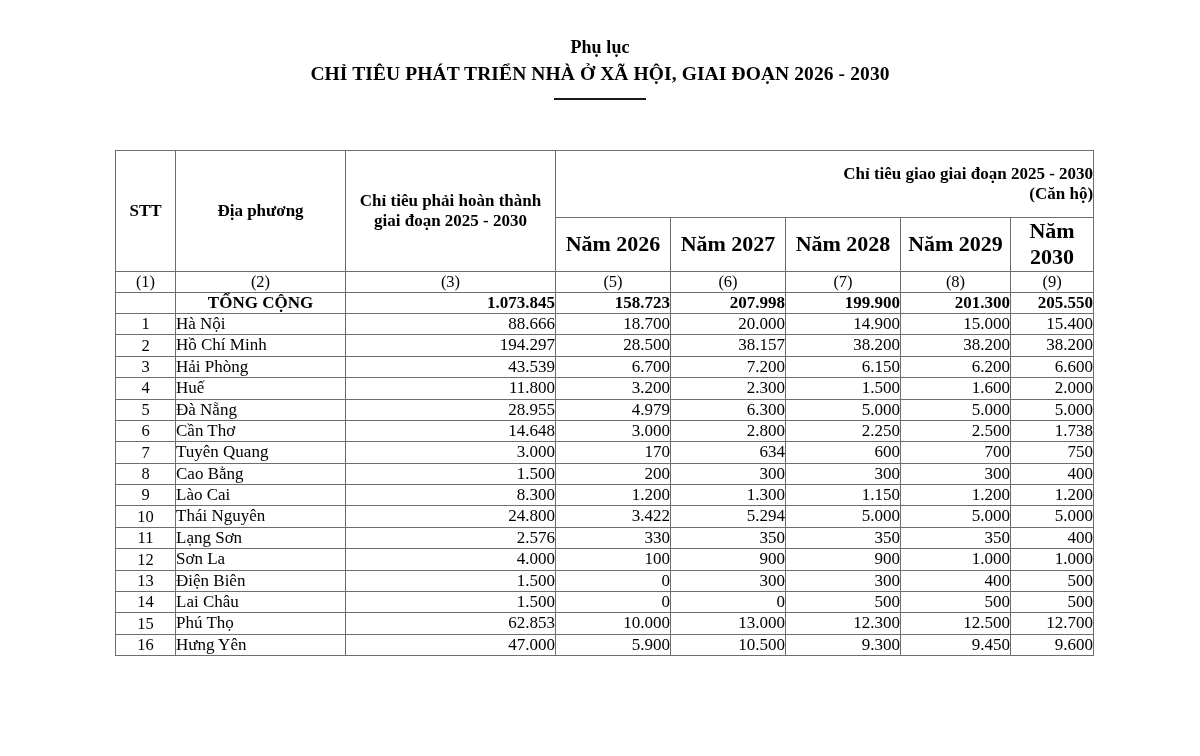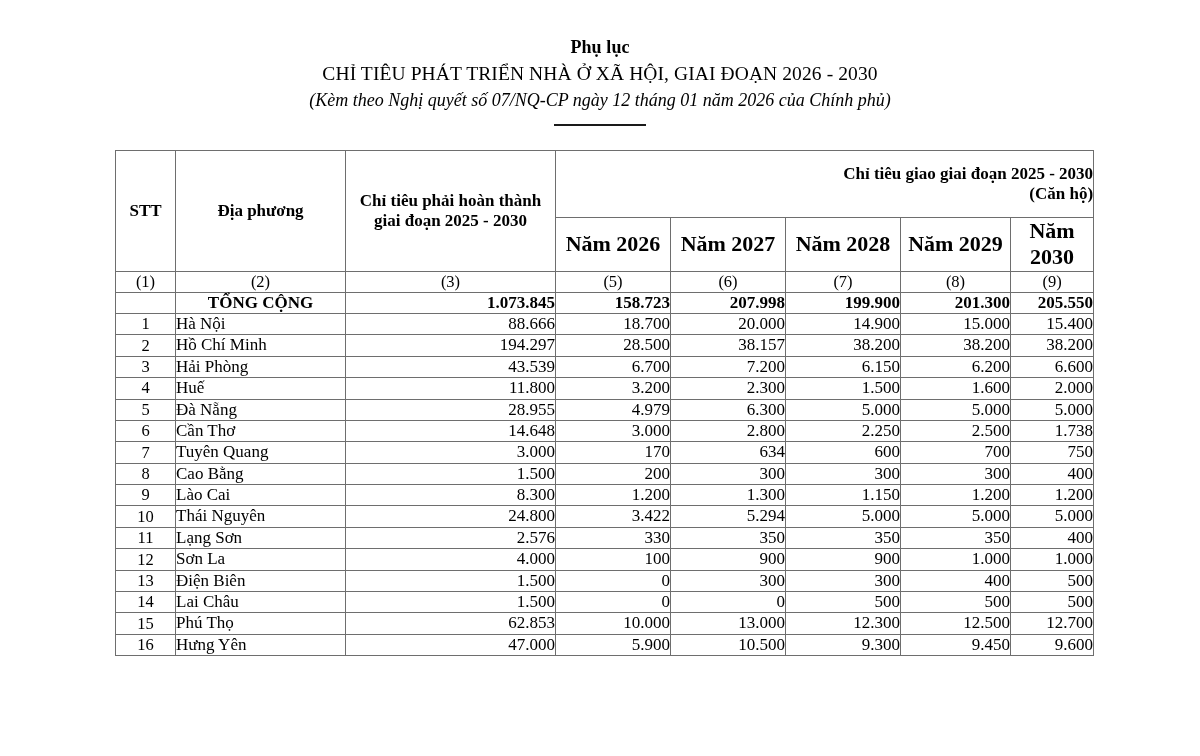--- a/index.html
+++ b/index.html
@@ -28,21 +28,21 @@
     padding-top: 36px;
   }
   .heading .line-appendix {
     font-size: 18px;
     font-weight: bold;
     line-height: 1.25;
     letter-spacing: 0.1px;
   }
   .heading .line-title {
     font-size: 19.5px;
-    font-weight: normal;
+    font-weight: bold;
     line-height: 1.3;
     letter-spacing: 0.1px;
     margin-top: 2px;
   }
   .heading .line-subtitle {
     font-size: 18px;
     font-style: italic;
     line-height: 1.3;
     margin-top: 3px;
   }
@@ -144,21 +144,20 @@
   .hdr-row-tall td, .hdr-row-tall th { height: 66px; }
 </style>
 </head>
 <body>
 
 <div class="page">
 
   <div class="heading">
     <div class="line-appendix">Phụ lục</div>
     <div class="line-title">CHỈ TIÊU PHÁT TRIỂN NHÀ Ở XÃ HỘI, GIAI ĐOẠN 2026 - 2030</div>
-    <div class="line-subtitle">(Kèm theo Nghị quyết số 07/NQ-CP ngày 12 tháng 01 năm 2026 của Chính phủ)</div>
     <div class="rule-wrap">
       <div class="short-rule"></div>
     </div>
   </div>
 
   <div class="table-wrap">
     <table class="report">
       <colgroup>
         <col class="c-stt">
           <col class="c-name">

